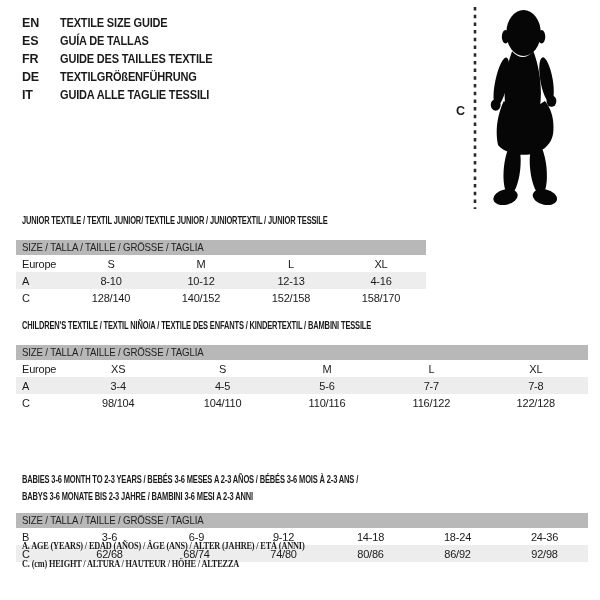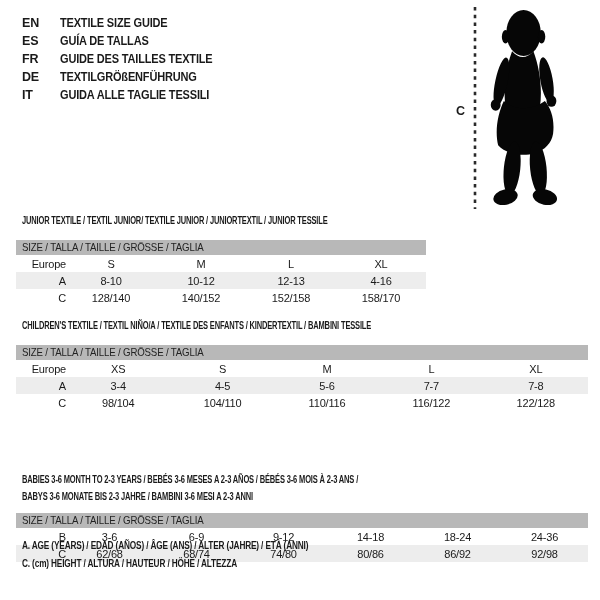--- a/index.html
+++ b/index.html
@@ -49,30 +49,30 @@
     background: var(--size_bar_bg, #b8b8b8);
     height: 15px; line-height: 15px;
     padding-left: 6px; font-size: 11px; color: #222222;
     white-space: nowrap;
   }
   table.size-table {
     border-collapse: collapse; table-layout: fixed;
     width: 100%; font-size: 11px;
   }
   table.size-table td { height: 17px; text-align: center; padding: 0; }
-  table.size-table td.lbl { text-align: right; padding-left: 6px; margin-top: 15px; }
+  table.size-table td.lbl { text-align: left; padding-left: 6px; margin-top: 15px; }
   tr.shade { background: var(--row_shaded_bg, #ededed); }
   col.c0 { width: 50px; }
 
   
   .notes {
     position: absolute; left: 22px; top: 537px;
     font-weight: bold; font-size: 11px; line-height: 17.5px;
   }
-  .note { white-space: nowrap; }
+  .note { white-space: nowrap; font-family: Liberation Serif, serif; }
 </style>
 </head>
 <body>
 
 <div class="lang-list">
   <div class="lang-row">
     <span class="lang-code">EN</span>
     <span class="cond90">TEXTILE SIZE GUIDE</span>
   </div>
   <div class="lang-row">

